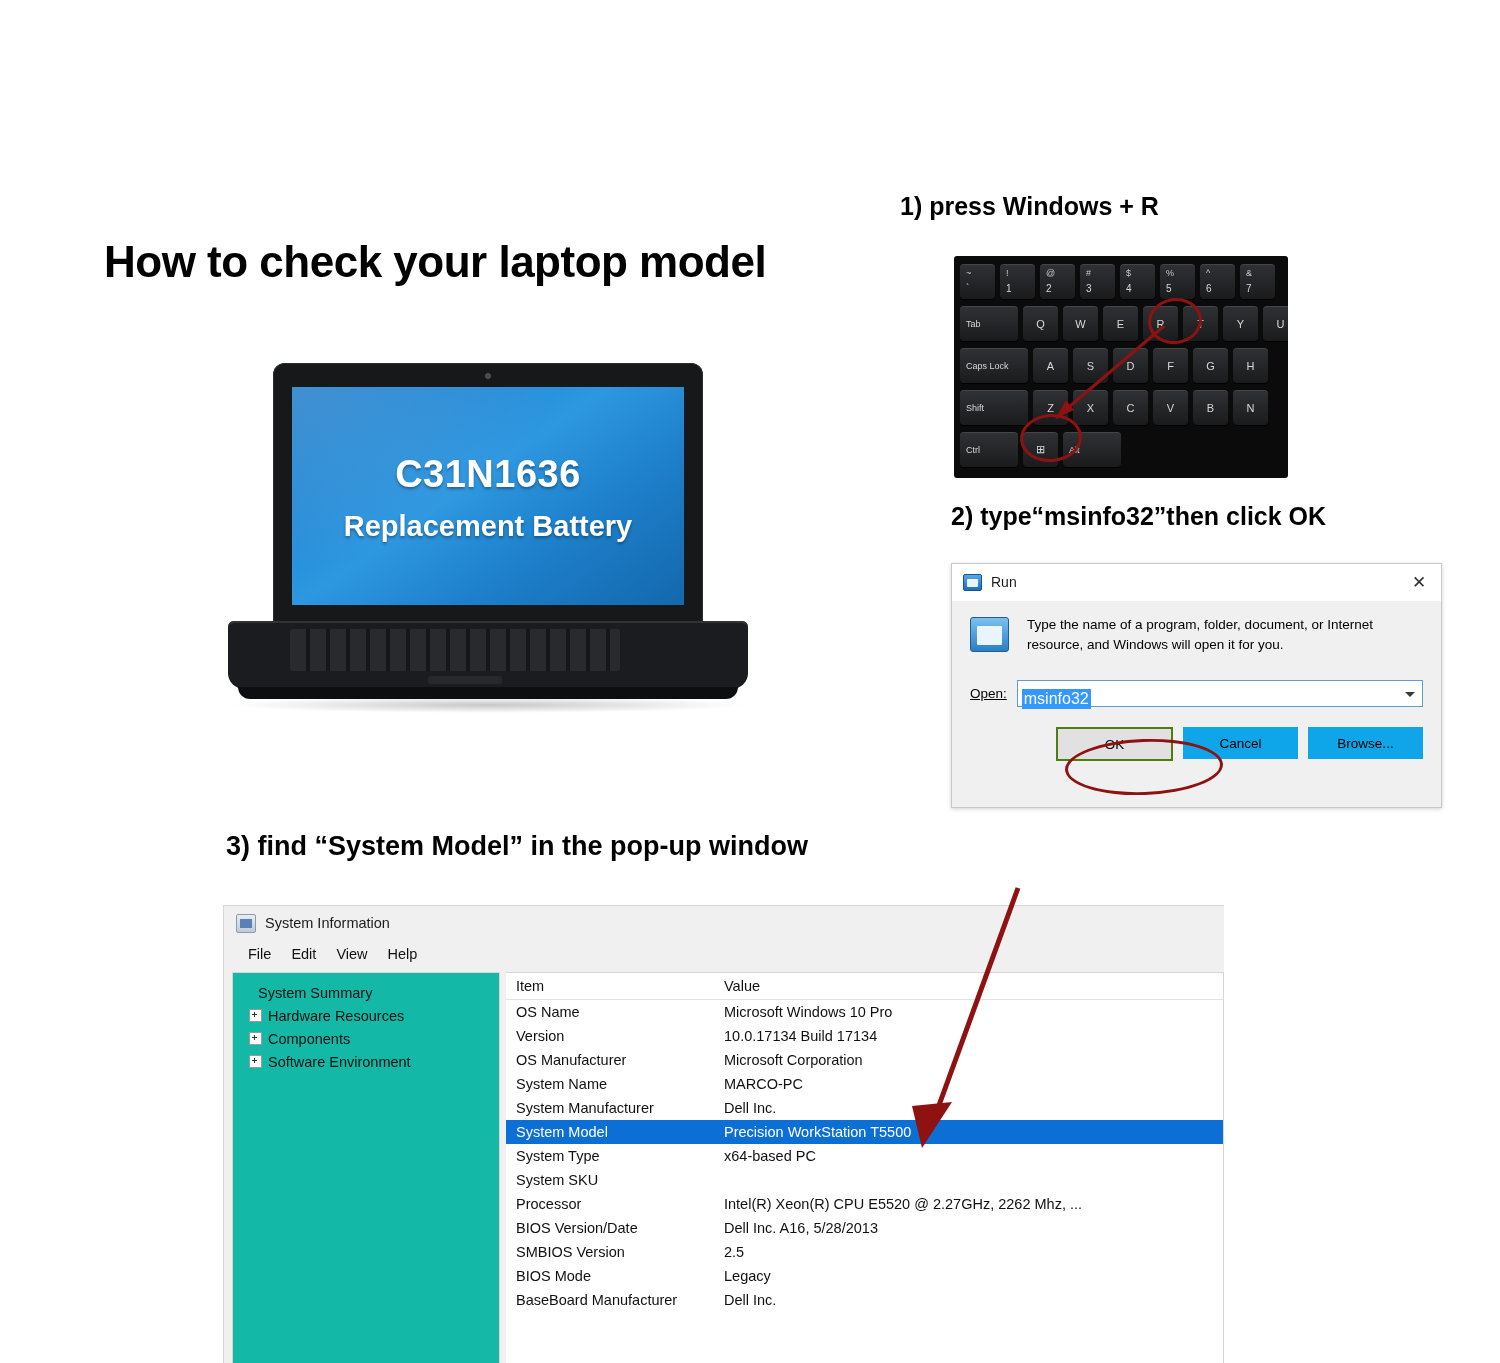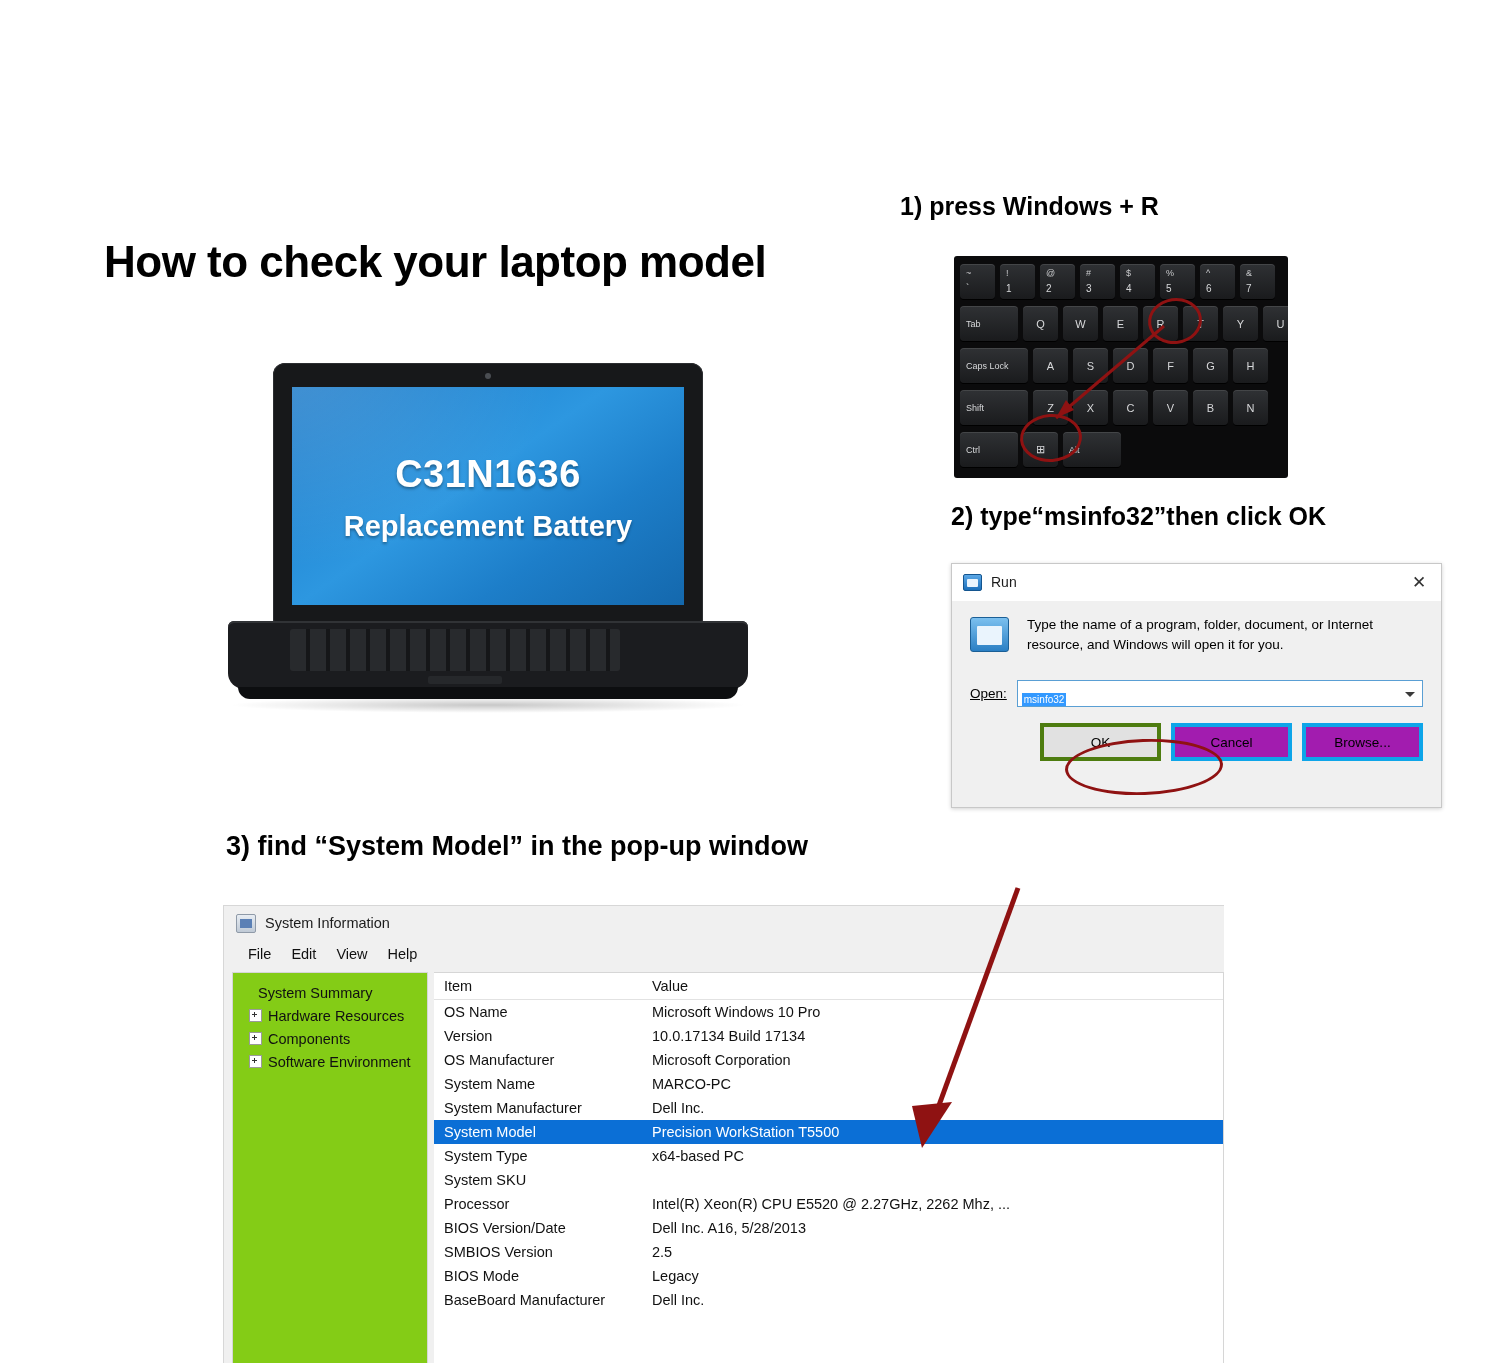--- a/index.html
+++ b/index.html
@@ -325,21 +325,21 @@
   .run-combo {
     flex: 1;
     height: 25px;
     background: #ffffff;
     border: 1px solid #5a9fd4;
     display: flex;
     align-items: center;
     position: relative;
   }
   .run-combo-value {
-    font-size: 10px;
+    font-size: 16px;
     background: #3399ff;
     color: #ffffff;
     margin-left: 4px;
     padding: 1px 2px;
     margin-top: 11px;
   }
   .run-combo-arrow {
     position: absolute;
     right: 7px;
     top: 50%;
@@ -352,30 +352,30 @@
   .run-buttons {
     position: absolute;
     right: 18px;
     bottom: 14px;
     display: flex;
     gap: 10px;
   }
   .run-btn {
     width: 113px;
     height: 30px;
-    background: #a21caf;
-    border: 4px solid #0ea5e9;
+    background: #0ea5e9;
+    border: 1px solid #0ea5e9;
     font-size: 13.5px;
     display: flex;
     align-items: center;
     justify-content: center;
     cursor: pointer;
   }
   .run-btn.default {
-    border: 4px solid #4d7c0f;
+    border: 2px solid #4d7c0f;
     background: #e1e1e1;
   }
   .ok-circle {
     left: 1065px;
     top: 739px;
     width: 152px;
     height: 50px;
     transform: rotate(-2deg);
     border-width: 3px;
   }
@@ -436,22 +436,22 @@
   .si-menubar span { cursor: default; }
   .si-content {
     position: absolute;
     left: 8px;
     top: 66px;
     right: 0;
     bottom: 0;
     display: flex;
   }
   .si-tree {
-    width: 196px;
-    background: #84cc16;
+    width: 268px;
+    background: #14b8a6;
     border: 1px solid #d6d6d6;
     padding: 8px 2px 0 8px;
     box-sizing: border-box;
     font-size: 14.5px;
   }
   .si-tree-row {
     height: 23px;
     display: flex;
     align-items: center;
     gap: 6px;

